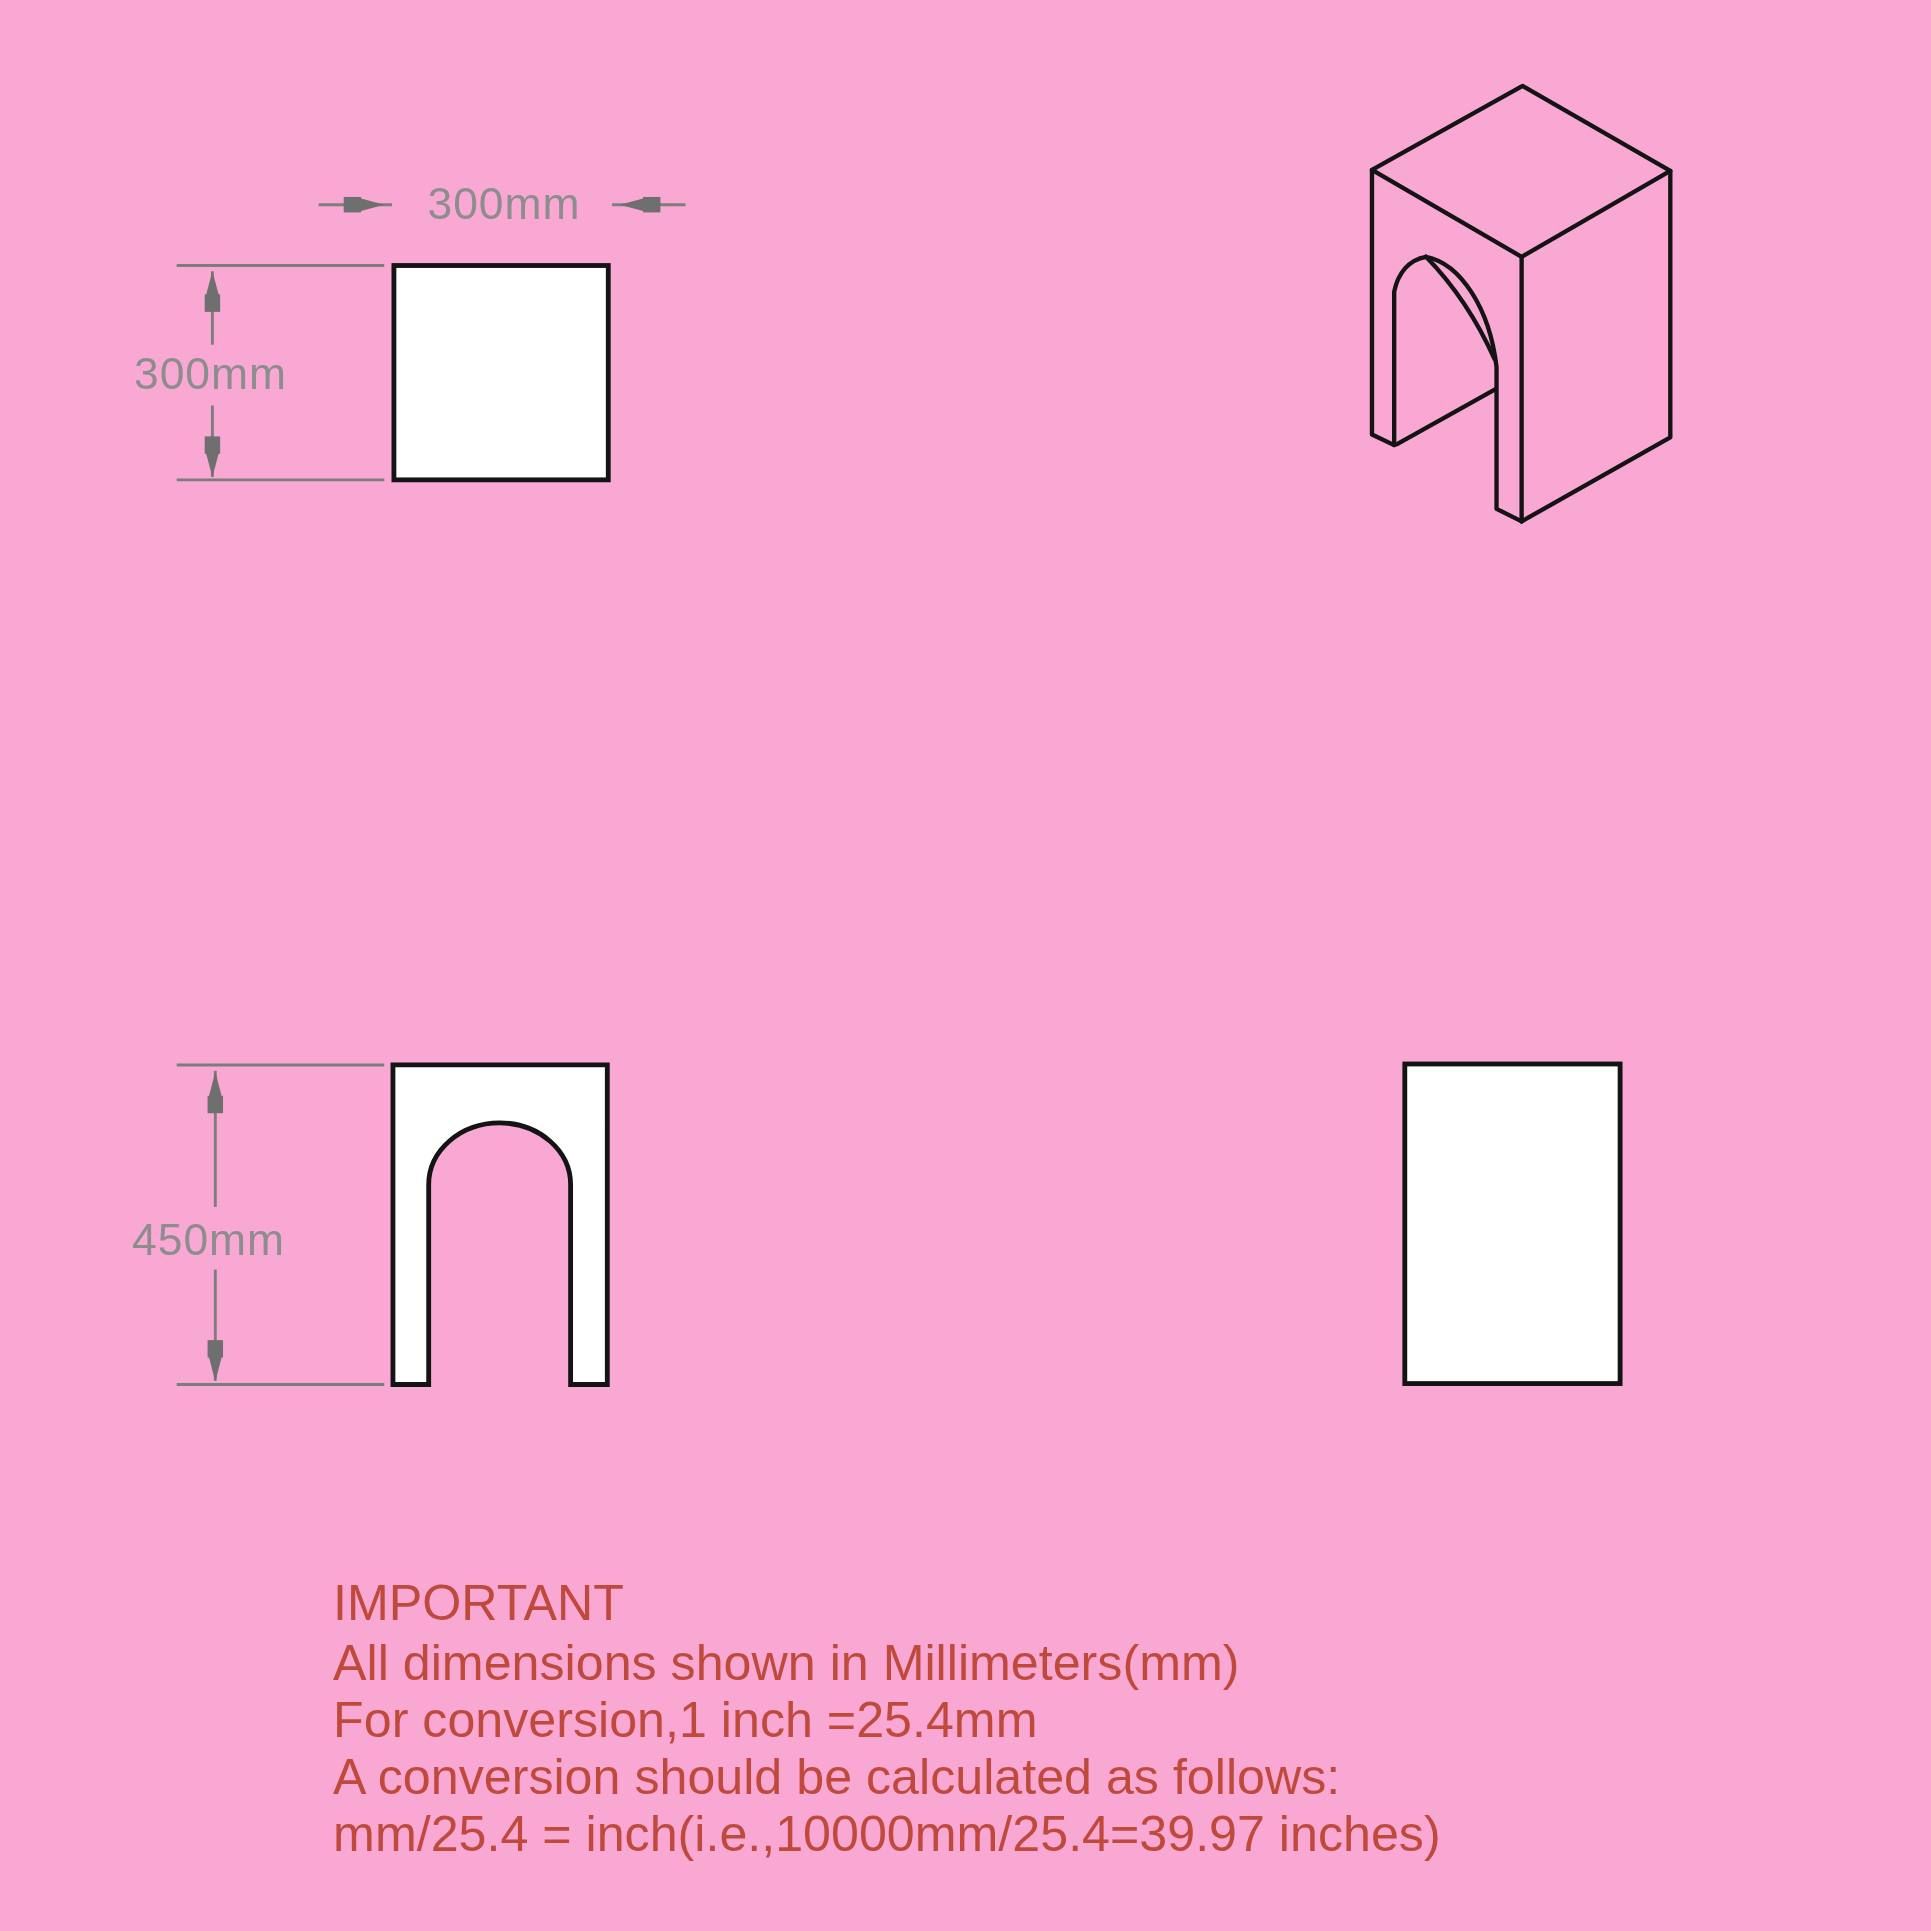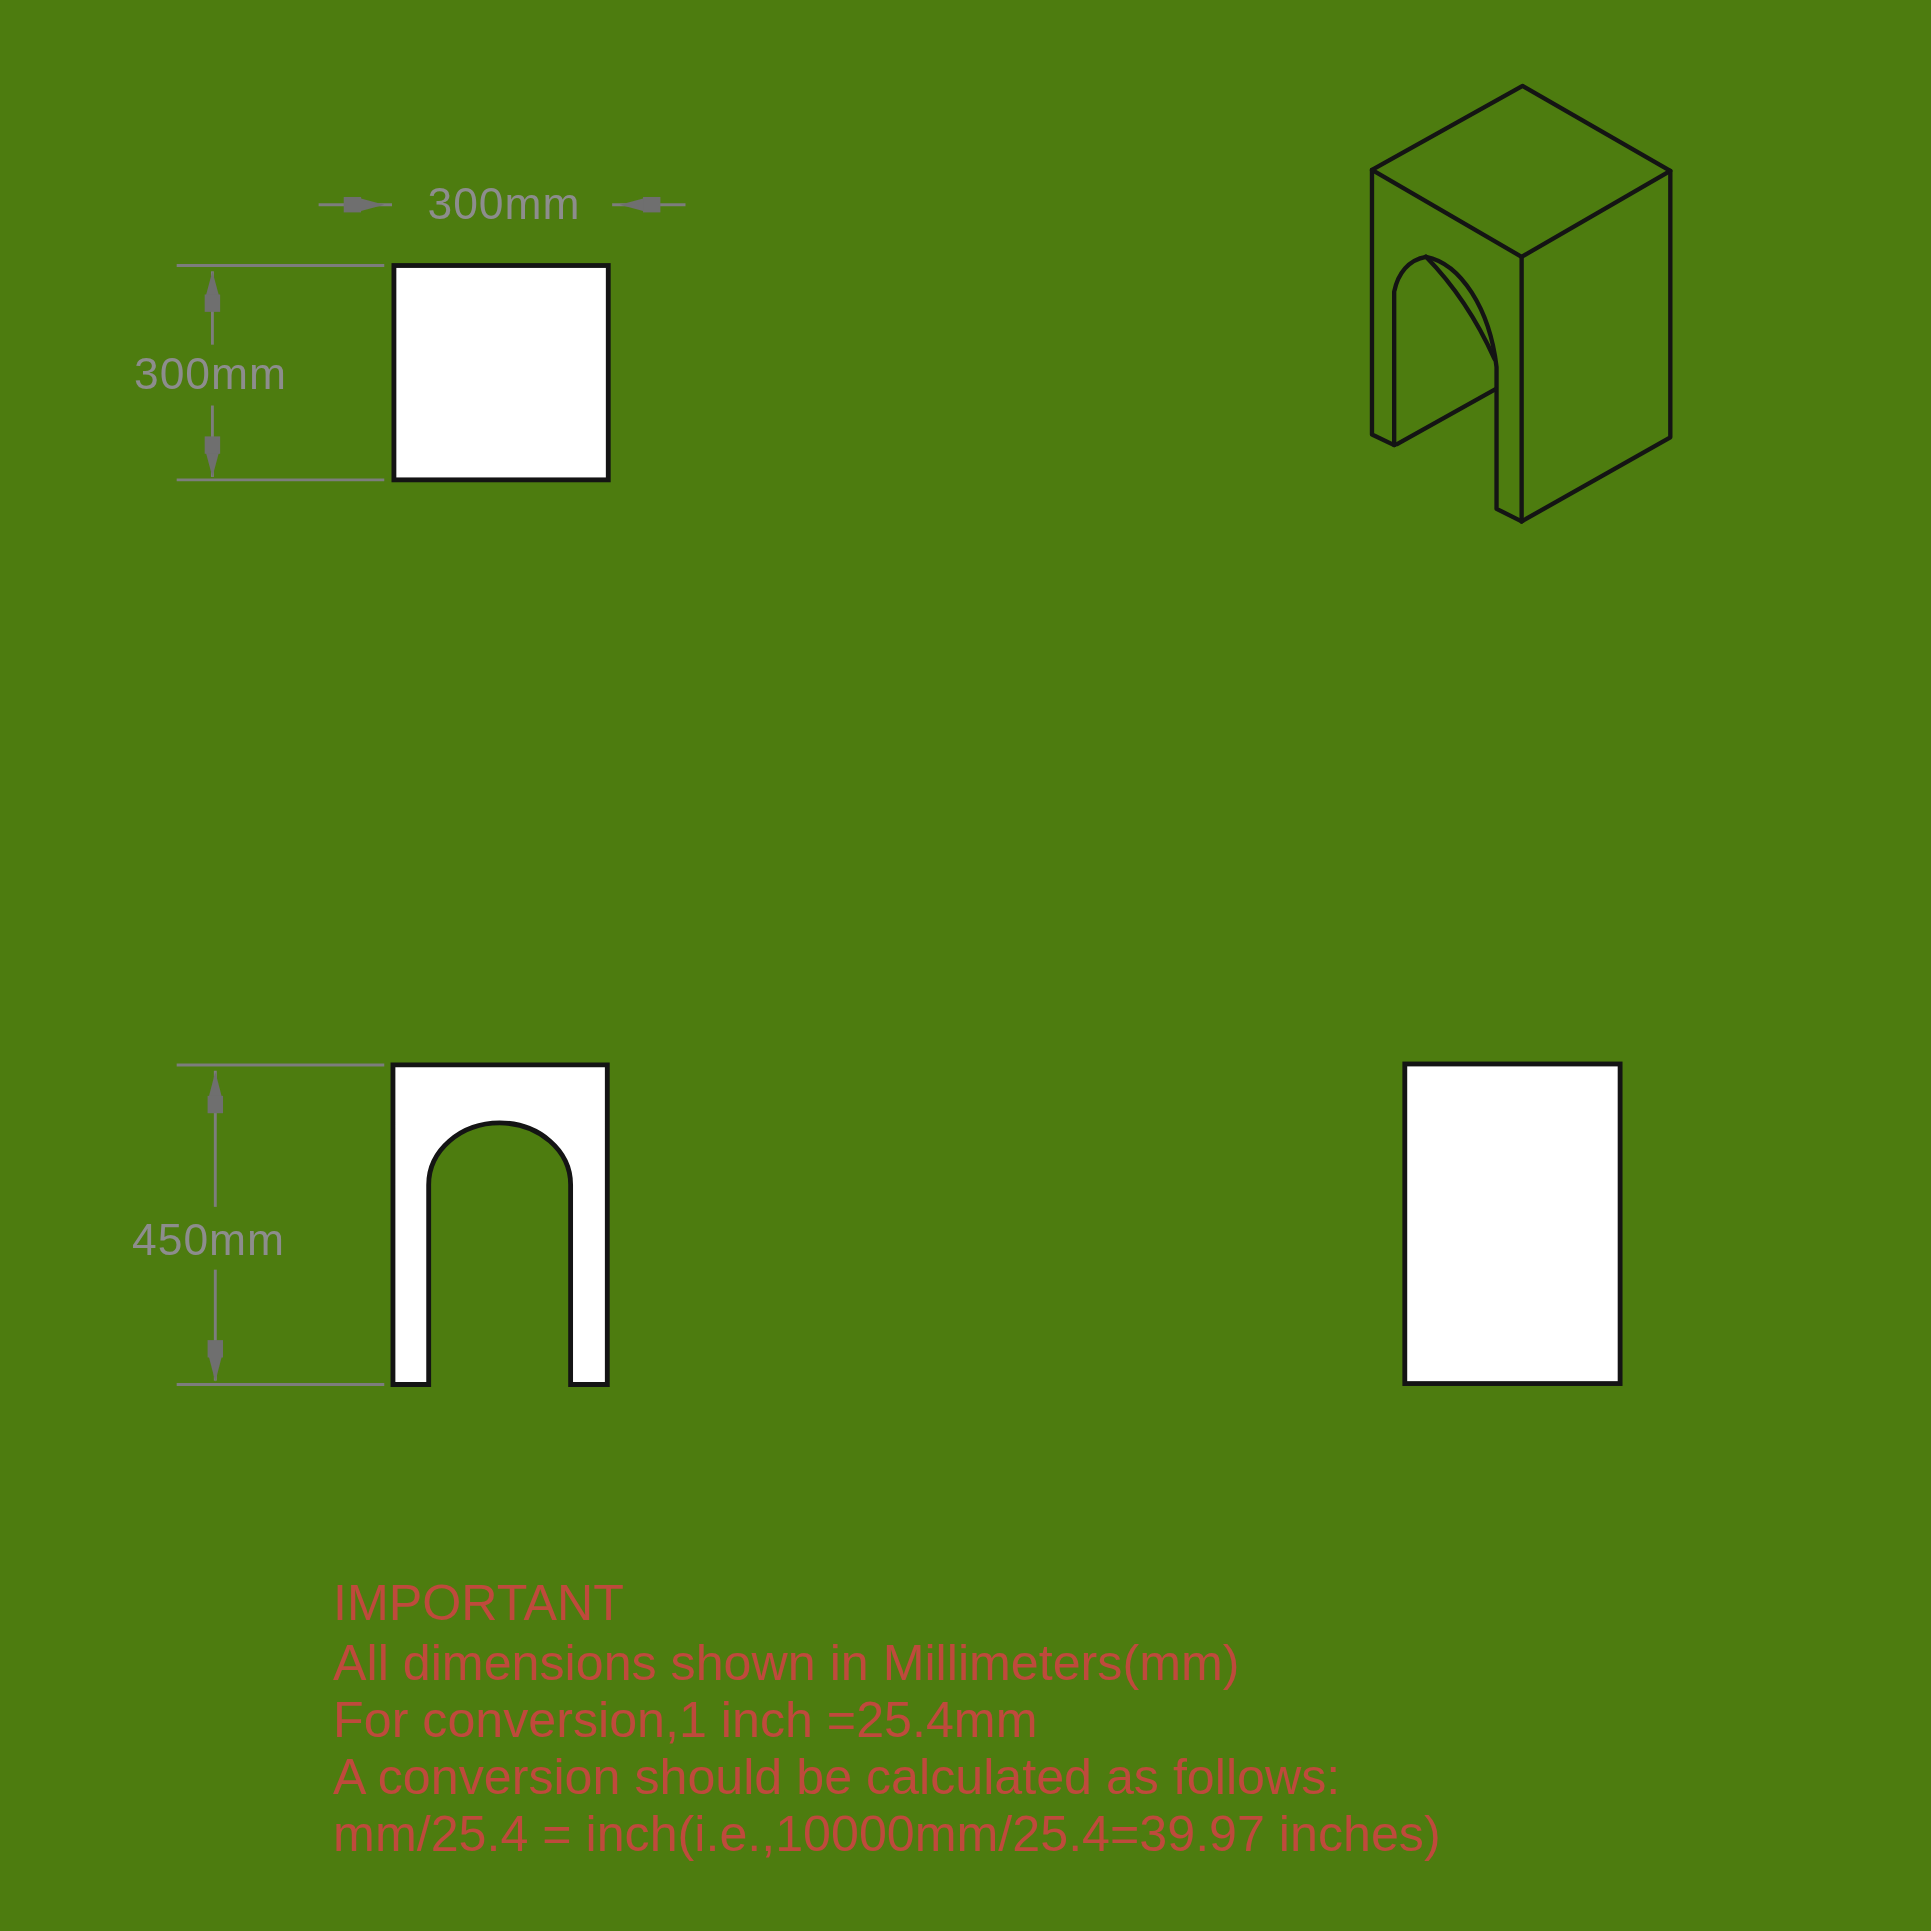--- a/index.html
+++ b/index.html
@@ -1,16 +1,16 @@
 <!DOCTYPE html>
 <html><head>
 <meta charset="utf-8">
 <style>
   html,body{margin:0;padding:0;background:#ffffff;}
-  #page{position:relative;width:1931px;height:1931px;background:#4d7c0f;overflow:hidden;
+  #page{position:relative;width:1931px;height:1931px;background:#f9a8d4;overflow:hidden;
         font-family:"Liberation Sans", sans-serif;}
   svg{position:absolute;left:0;top:0;}
   .outline{fill:#ffffff;stroke:#141414;stroke-width:5;stroke-linejoin:miter;}
   .iso{fill:none;stroke:#141414;stroke-width:4.5;stroke-linejoin:round;stroke-linecap:round;}
   .dimline{stroke:#7d7d7d;stroke-width:3;fill:none;}
   .dimhead{fill:#6f6f6f;stroke:none;}
   .dimtext{fill:#8d8d8d;font-size:46px;letter-spacing:1px;}
   .notetext{fill:#bf4a3c;font-size:52px;}
 </style>
 </head>

